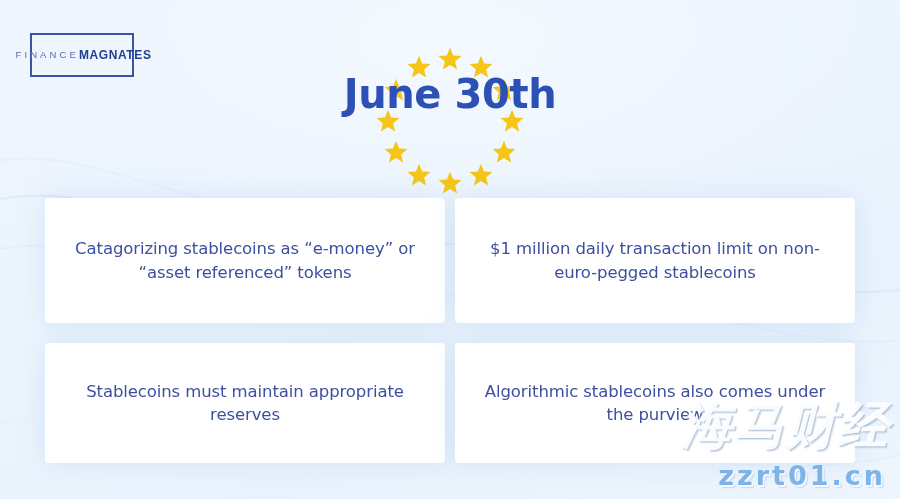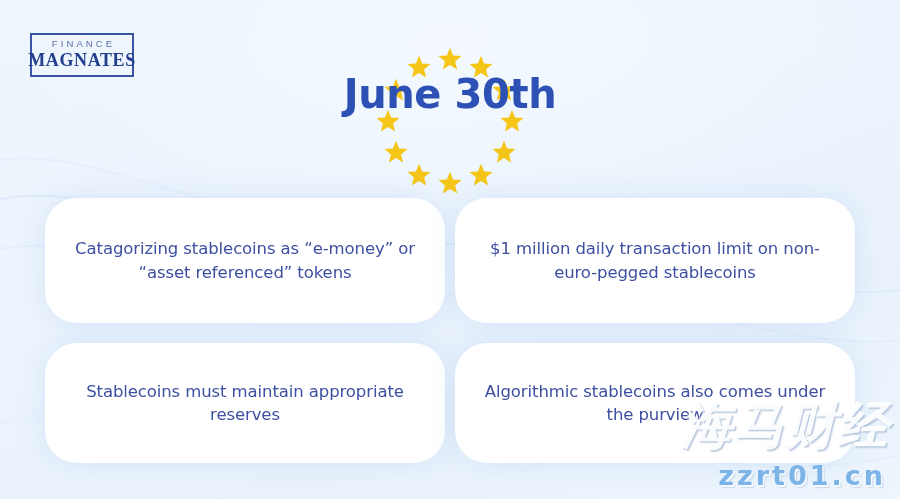--- a/index.html
+++ b/index.html
@@ -35,41 +35,40 @@
   
   .logo-box {
     position: absolute;
     left: 30px;
     top: 33px;
     width: 104px;
     height: 44px;
     border: 2px solid #3a53a4;
     box-sizing: border-box;
     display: flex;
-    flex-direction: column;
+    flex-direction: row;
     align-items: center;
     justify-content: center;
     background: transparent;
   }
   .logo-line1 {
     font-size: 9.5px;
     letter-spacing: 3.1px;
     color: #5c6ea8;
     font-weight: 400;
     line-height: 1.1;
     padding-left: 3px;
   }
   .logo-line2 {
-    font-size: 18px;
+    font-size: 12px;
     letter-spacing: 0.6px;
     color: #23408f;
     font-weight: 700;
     line-height: 1.15;
     margin-top: 1px;
-    font-family: Liberation Serif, serif;
   }
 
   
   .title-zone {
     position: absolute;
     left: 0;
     top: 46px;
     width: 900px;
     height: 150px;
   }
@@ -115,21 +114,21 @@
     width: 810px;
     height: 265px;
     display: grid;
     grid-template-columns: 400px 400px;
     grid-template-rows: 125px 120px;
     column-gap: 10px;
     row-gap: 20px;
   }
   .card {
     background: #ffffff;
-    border-radius: 32px;
+    border-radius: 4px;
     box-shadow: 0 0 26px rgba(160, 195, 235, 0.30);
     display: flex;
     align-items: center;
     justify-content: center;
     padding: 0 26px;
     box-sizing: border-box;
   }
   .card-text {
     text-align: center;
     color: #3c4fa0;

